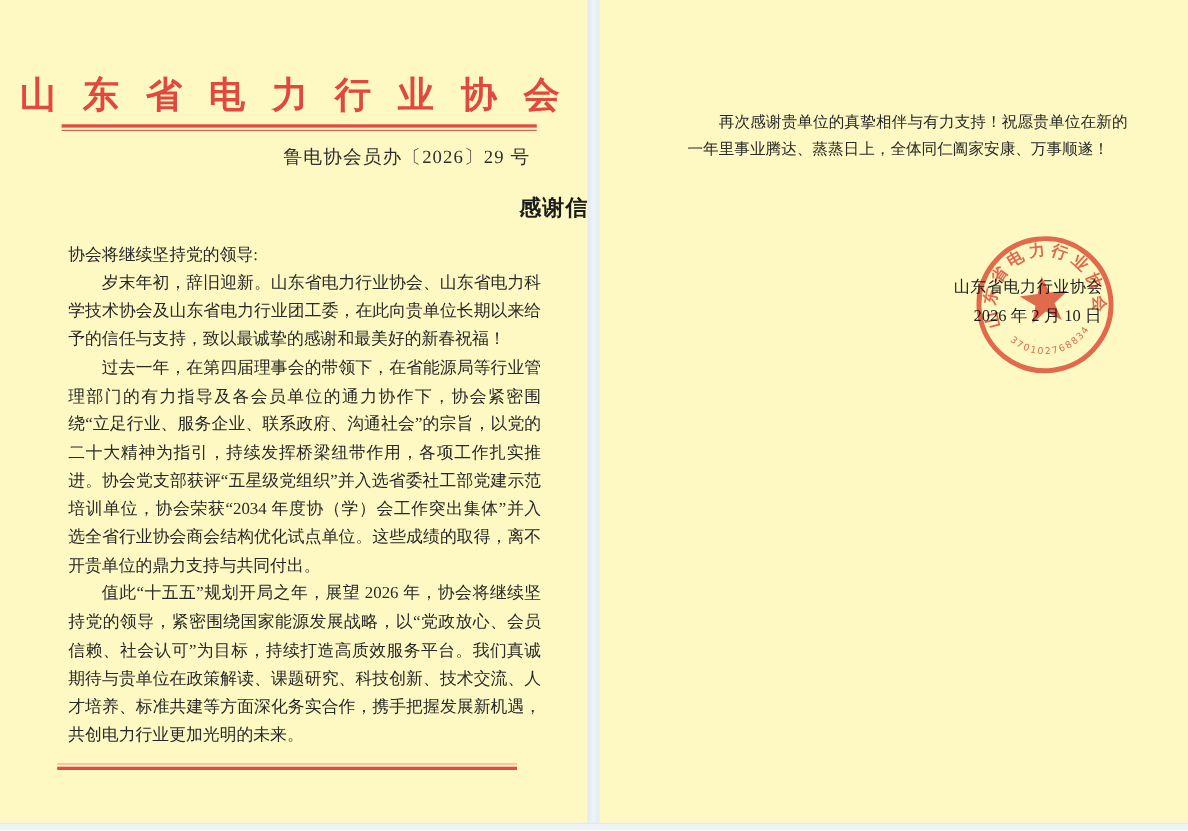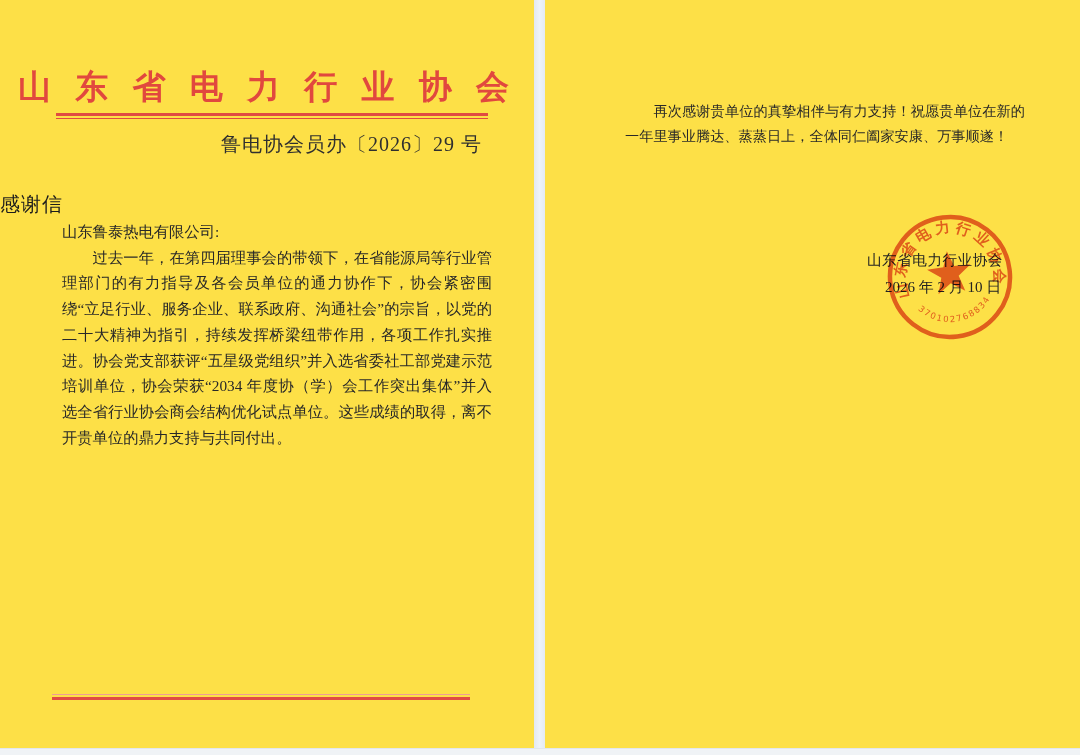--- a/index.html
+++ b/index.html
@@ -2,21 +2,21 @@
 <html><head>
 <meta charset="utf-8">
 <style>
   html,body{margin:0;padding:0;background:#ffffff;}
   .screen{
     position:relative;width:1080px;height:755px;overflow:hidden;
     background:#ffffff;
     font-family:"Liberation Serif","DejaVu Serif",serif;
     color:#2b2b2b;
   }
-  .page{position:absolute;top:0;height:755px;background:#fde047;}
+  .page{position:absolute;top:0;height:755px;background:#fef9c3;}
   .page-left{left:0;width:535px;}
   .page-right{left:545px;width:535px;}
   .page-divider{
     position:absolute;top:0;left:534px;width:12px;height:755px;
     background:linear-gradient(to right,#e3e9f1,#eef3f9 45%,#e3e9f1);
   }
   .bottom-strip{
     position:absolute;left:0;top:748px;width:1080px;height:7px;
     background:#f0f3f6;border-top:1px solid #e2e7ed;box-sizing:border-box;
   }
@@ -25,25 +25,25 @@
   .org-letterhead{
     position:absolute;left:0;top:69px;width:535px;
     text-align:center;font-size:33px;line-height:1.1;font-weight:bold;
     color:#e1483e;letter-spacing:8px;white-space:nowrap;
   }
   .double-rule{position:absolute;left:56px;top:113px;width:432px;}
   .double-rule .thick{height:3px;background:#e04b42;}
   .double-rule .thin{height:1px;background:#e04b42;margin-top:2px;}
   .doc-number{
     position:absolute;top:131px;right:53px;
-    font-size:20px;color:#2f2f2f;letter-spacing:1px;white-space:nowrap;
+    font-size:17px;color:#2f2f2f;letter-spacing:1px;white-space:nowrap;
   }
   .letter-title{
-    position:absolute;left:0;top:191px;width:535px;
-    text-align:left;font-size:20px;font-weight:normal;color:#1c1c1c;
+    position:absolute;left:0;top:175px;width:535px;
+    text-align:right;font-size:20px;font-weight:bold;color:#1c1c1c;
     letter-spacing:1px;
   }
   .body-block{
     position:absolute;left:62px;top:219px;width:430px;
     font-size:15.3px;line-height:25.7px;text-align:justify;
     color:#282828;
   }
   .body-block p{margin:0;text-indent:2em;}
   .body-block p.no-indent{text-indent:0;}
   .footer-rule{position:absolute;left:52px;top:694px;width:418px;}
@@ -82,22 +82,24 @@
     <div class="double-rule">
       <div class="thick"></div>
       <div class="thin"></div>
     </div>
 
     <div class="doc-number">鲁电协会员办〔2026〕29 号</div>
 
     <div class="letter-title">感谢信</div>
 
     <div class="body-block">
-      <p class="no-indent">山东鲁泰热电有限公司:</p>
+      <p class="no-indent">协会将继续坚持党的领导:</p>
+      <p>岁末年初，辞旧迎新。山东省电力行业协会、山东省电力科学技术协会及山东省电力行业团工委，在此向贵单位长期以来给予的信任与支持，致以最诚挚的感谢和最美好的新春祝福！</p>
       <p>过去一年，在第四届理事会的带领下，在省能源局等行业管理部门的有力指导及各会员单位的通力协作下，协会紧密围绕“立足行业、服务企业、联系政府、沟通社会”的宗旨，以党的二十大精神为指引，持续发挥桥梁纽带作用，各项工作扎实推进。协会党支部获评“五星级党组织”并入选省委社工部党建示范培训单位，协会荣获“2034 年度协（学）会工作突出集体”并入选全省行业协会商会结构优化试点单位。这些成绩的取得，离不开贵单位的鼎力支持与共同付出。</p>
+      <p>值此“十五五”规划开局之年，展望 2026 年，协会将继续坚持党的领导，紧密围绕国家能源发展战略，以“党政放心、会员信赖、社会认可”为目标，持续打造高质效服务平台。我们真诚期待与贵单位在政策解读、课题研究、科技创新、技术交流、人才培养、标准共建等方面深化务实合作，携手把握发展新机遇，共创电力行业更加光明的未来。</p>
     </div>
 
     <div class="footer-rule">
       <div class="thin"></div>
       <div class="thick"></div>
     </div>
   </div>
 
   <div class="page-divider"></div>
 

